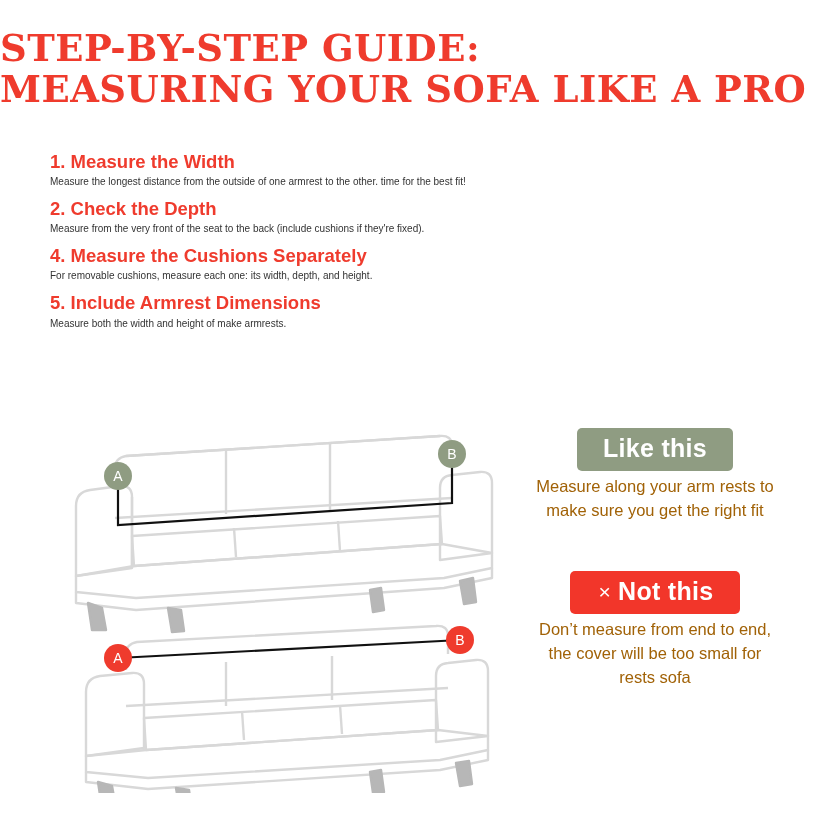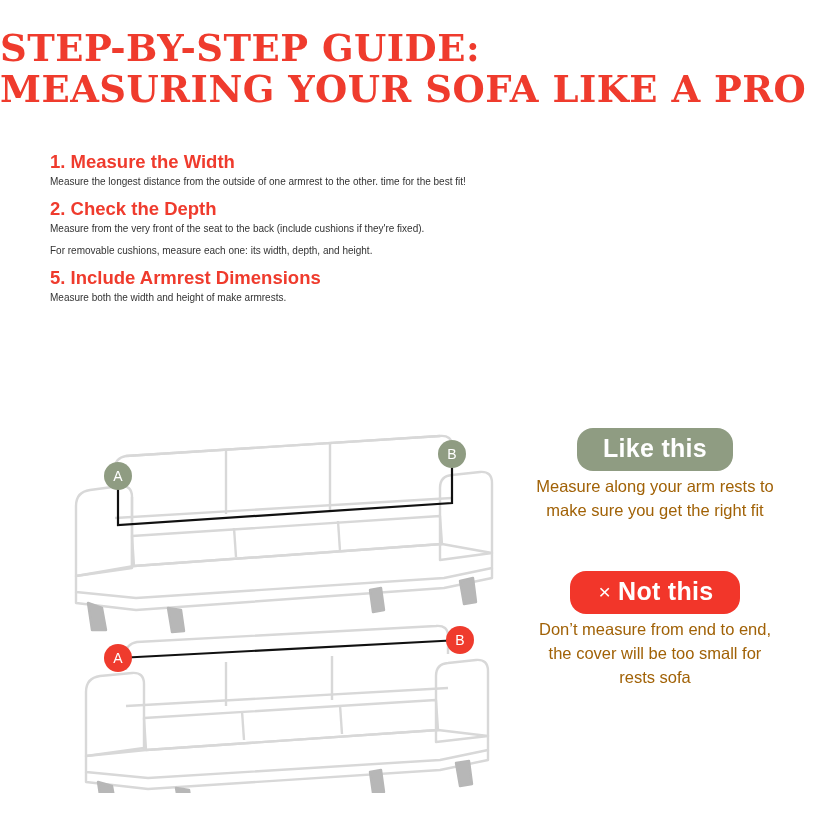--- a/index.html
+++ b/index.html
@@ -67,21 +67,21 @@
   .callouts {
     position: absolute;
     left: 520px;
     top: 428px;
     width: 270px;
     height: 365px;
   }
 
   .badge {
     display: inline-block;
-    border-radius: 16px;
+    border-radius: 5px;
     color: #ffffff;
     font-size: 25px;
     font-weight: bold;
     padding: 8px 26px 10px 26px;
     letter-spacing: 0.3px;
     line-height: 1;
   }
   .badge.like { background: #8f9c82; }
   .badge.not  { background: #f2362a; padding-left: 28px; }
   .badge-wrap { text-align: center; }
@@ -115,20 +115,21 @@
   <div class="steps">
     <div class="step">
       <p class="step-head">1. Measure the Width</p>
       <p class="step-body">Measure the longest distance from the outside of one armrest to the other. time for the best fit!</p>
     </div>
     <div class="step">
       <p class="step-head">2. Check the Depth</p>
       <p class="step-body">Measure from the very front of the seat to the back (include cushions if they're fixed).</p>
     </div>
     <div class="step">
+      <p class="step-head">4. Measure the Cushions Separately</p>
       <p class="step-body">For removable cushions, measure each one: its width, depth, and height.</p>
     </div>
     <div class="step">
       <p class="step-head">5. Include Armrest Dimensions</p>
       <p class="step-body">Measure both the width and height of make armrests.</p>
     </div>
   </div>
 
   <div class="illo">
     <svg width="480" height="375" viewBox="0 0 480 375" xmlns="http://www.w3.org/2000/svg">

